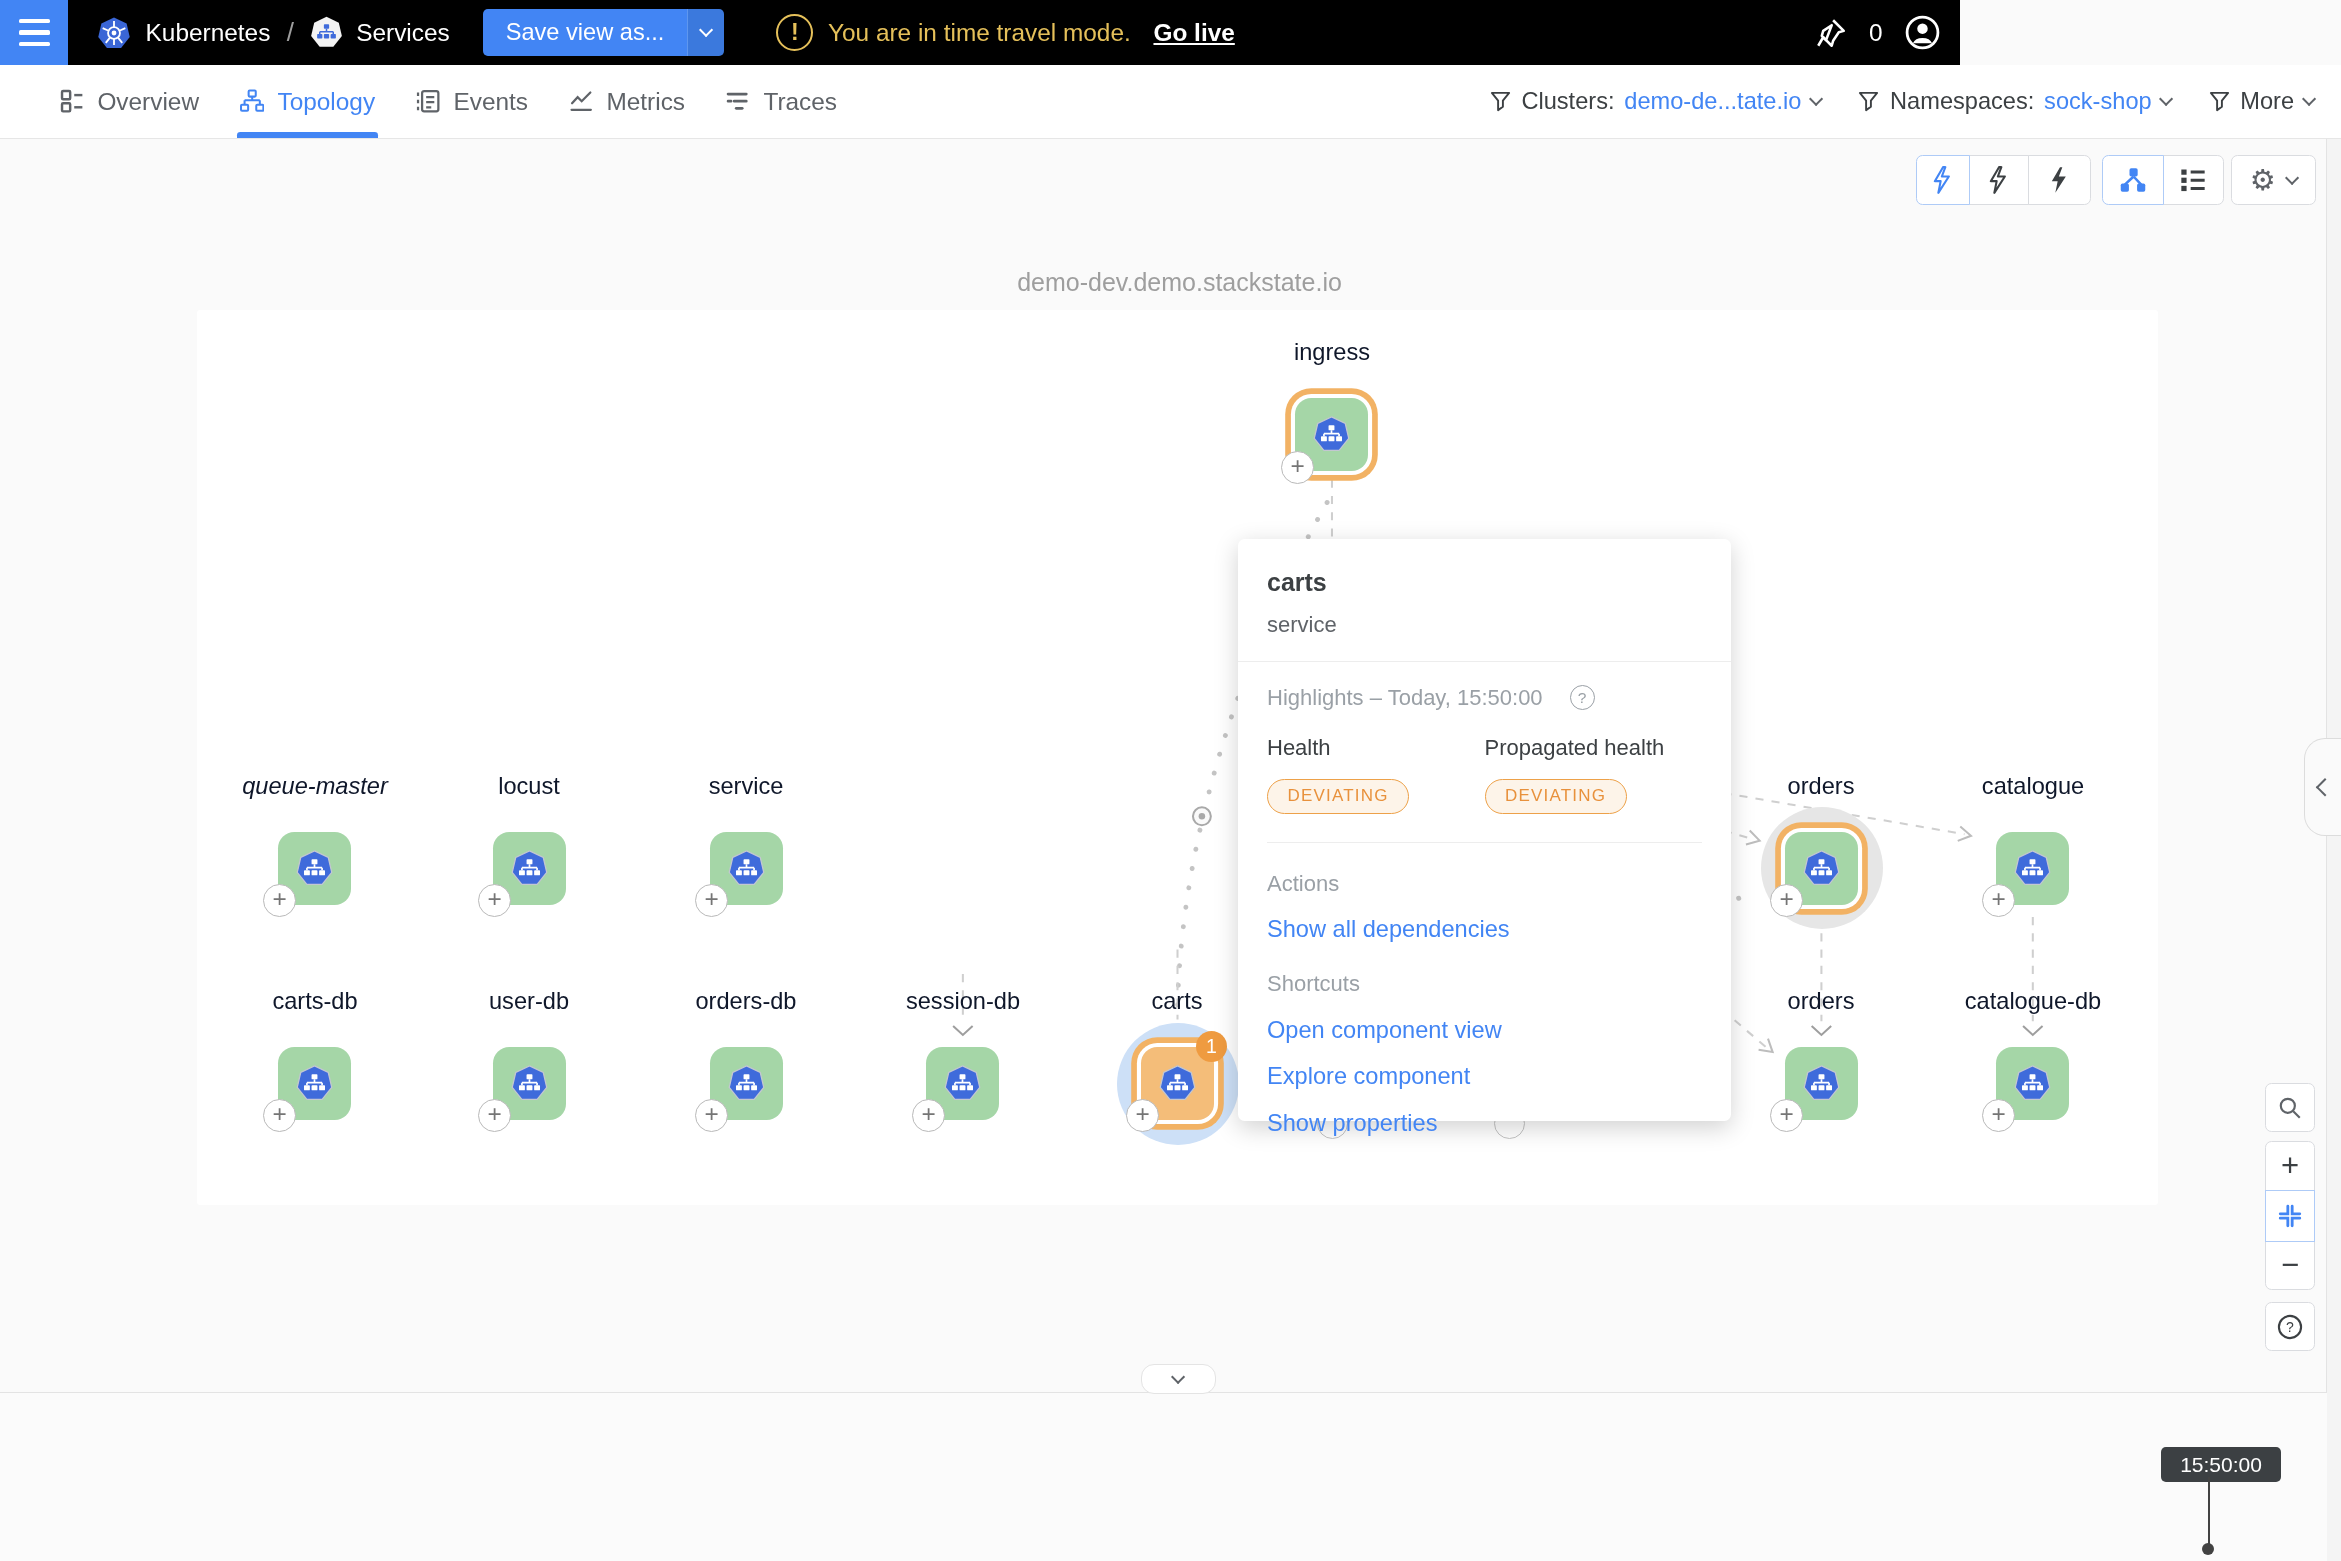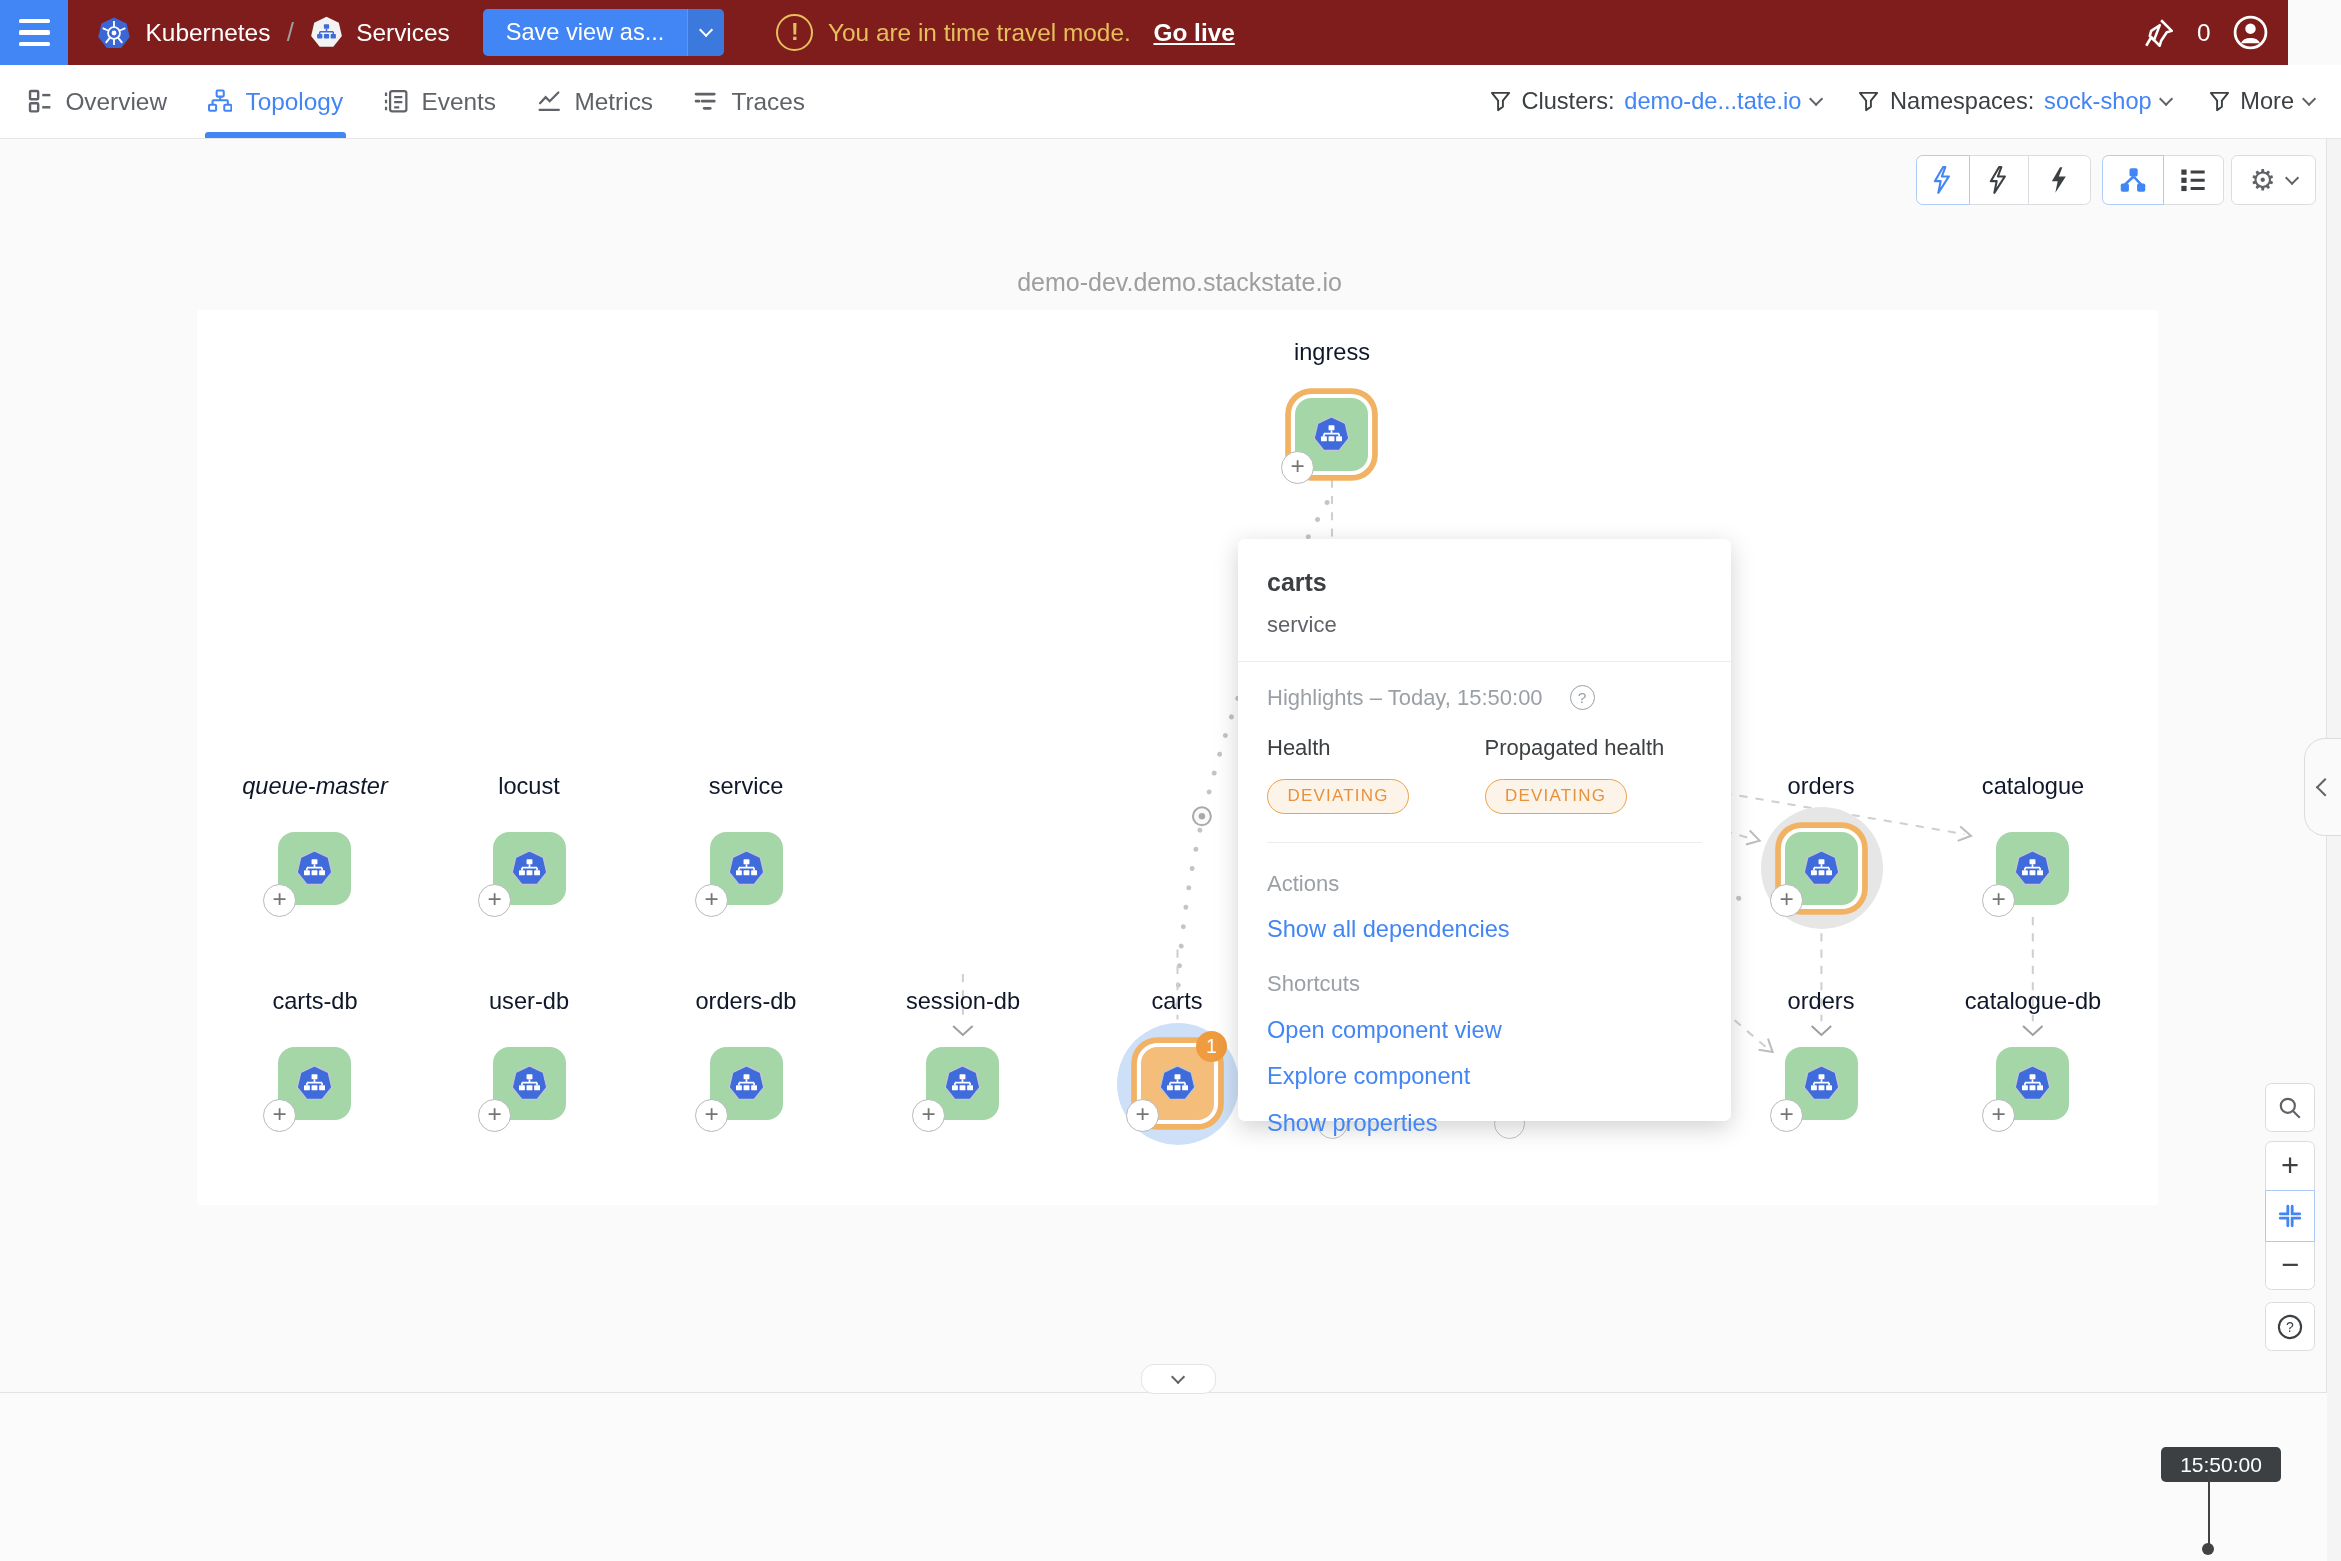--- a/index.html
+++ b/index.html
@@ -1,36 +1,36 @@
 <!DOCTYPE html>
 <html style="font-size:13px"><head>
 <meta charset="utf-8">
 <style>
   html,body{margin:0;padding:0;background:#e9e9e9;font-family:"Liberation Sans","DejaVu Sans",sans-serif;}
   #app{position:relative;width:2342px;height:1561px;overflow:hidden;background:#fafafa;}
 
   
-  .topbar{position:absolute;left:0;top:0;width:2288px;height:65px;background:#7f1d1d;display:flex;align-items:center;z-index:30;}
+  .topbar{position:absolute;left:0;top:0;width:1960px;height:65px;background:#000000;display:flex;align-items:center;z-index:30;}
   .hamburger{width:68px;height:65px;background:#4285f4;display:flex;align-items:center;justify-content:center;flex-direction:column;gap:7.3px;cursor:pointer;}
   .hamburger i{display:block;width:31px;height:4.1px;background:#fff;border-radius:1.6px;}
   .crumb{display:flex;align-items:center;color:#fff;font-size:24.4px;}
   .crumb .sep{color:#9e9e9e;font-size:26px;margin:0 16.3px;}
   .btn-save{display:flex;align-items:stretch;margin-left:33px;border-radius:4.9px;overflow:hidden;height:47px;}
   .btn-save .main{background:#4285f4;color:#fff;font-size:23.6px;display:flex;align-items:center;padding:0 23px;}
   .btn-save .caret{background:#3b79dd;width:36px;display:flex;align-items:center;justify-content:center;border-left:0.8px solid #5f97ef;}
   .warn{display:flex;align-items:center;gap:14.6px;margin-left:52px;}
   .warn-ic{width:33px;height:33px;border-radius:50%;border:2.4px solid #e5c05a;color:#e5c05a;font-size:23px;font-weight:bold;display:flex;align-items:center;justify-content:center;}
   .warn-txt{color:#e5c05a;font-size:24.4px;}
   .warn a{color:#fff;font-size:24.4px;font-weight:bold;text-decoration:underline;margin-left:8.1px;cursor:pointer;}
   .top-right{position:absolute;right:19.5px;top:0;height:65px;display:flex;align-items:center;gap:21px;}
   .pin-count{color:#fff;font-size:24.4px;}
 
   
   .tabbar{position:absolute;left:0;top:65px;width:2342px;height:73px;background:#fff;border-bottom:1.6px solid #e6e6e6;display:flex;align-items:center;z-index:20;}
-  .tabs{display:flex;align-items:center;padding-left:28px;gap:41px;height:100%;}
+  .tabs{display:flex;align-items:center;padding-left:28px;gap:41px;height:100%;margin-left:32px;}
   .tab{display:flex;align-items:center;gap:13px;font-size:24.4px;color:#5f6368;height:100%;position:relative;cursor:pointer;}
   .tab.active{color:#4285f4;}
   .tab.active::after{content:"";position:absolute;left:-3.3px;right:-3.3px;bottom:0;height:5.7px;background:#4285f4;border-radius:3.3px 3.3px 0 0;}
   .filters{position:absolute;right:28px;top:0;height:72px;display:flex;align-items:center;gap:36px;}
   .filter{display:flex;align-items:center;gap:9.8px;font-size:23.6px;color:#3c4043;cursor:pointer;}
   .filter .val{color:#4285f4;}
   .chv{display:inline-block;width:10.6px;height:10.6px;border-right:2.4px solid #5f6368;border-bottom:2.4px solid #5f6368;transform:rotate(45deg);margin-top:-4.9px;}
   .chv.sm{width:8.1px;height:8.1px;border-width:2px;}
   .chv.white{border-color:#fff;}
   .chv.lt{border-color:#c3c3c3;}

